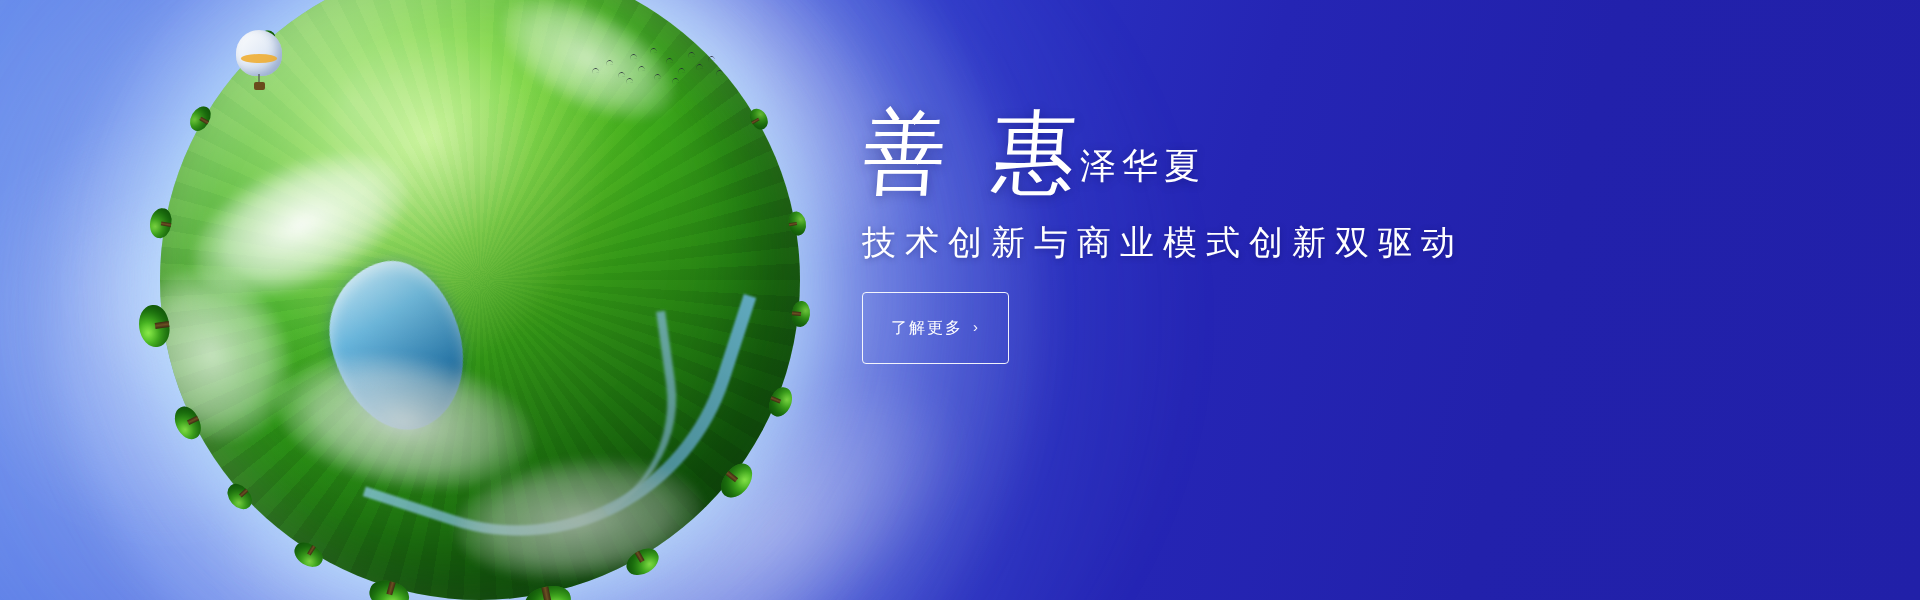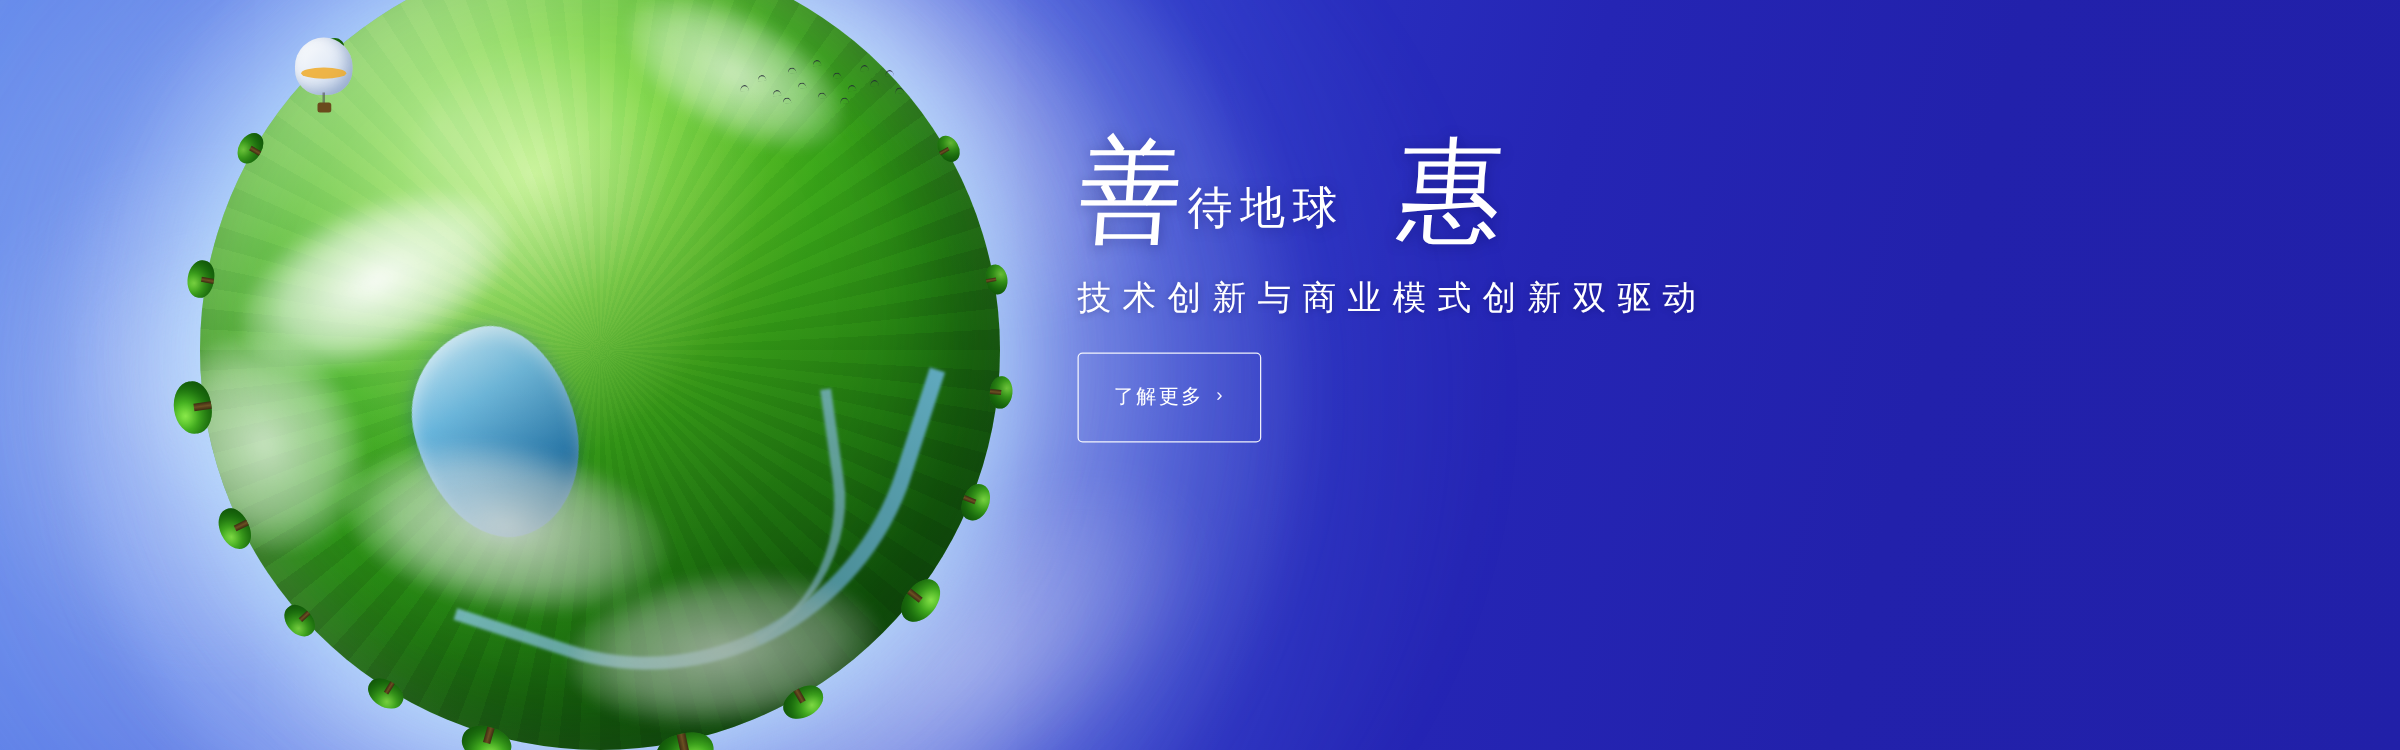--- a/index.html
+++ b/index.html
@@ -266,21 +266,21 @@
     font-size: 36px;
     line-height: 1;
     letter-spacing: 6px;
     padding-bottom: 10px;
     font-weight: 500;
   }
 
   .subtitle {
     margin-top: 26px;
     color: #ffffff;
-    font-size: 27px;
+    font-size: 34px;
     letter-spacing: 9px;
     font-weight: 400;
     white-space: nowrap;
     text-shadow: 0 1px 6px rgba(10,10,70,.35);
   }
   .description {
     margin-top: 22px;
     color: #eef2ff;
     font-size: 17px;
     letter-spacing: .6px;
@@ -426,24 +426,24 @@
       <span class="bird" style="left: 124px; top: 24px;"></span>
       <span class="bird" style="left: 34px; top: 32px;"></span>
       <span class="bird" style="left: 80px; top: 32px;"></span>
     </div>
 
   <div class="content">
 
     <div class="headline">
       <span class="phrase">
         <span class="big-char">善</span>
-        <span class="small-chars">待地球</span>
       </span>
       <span class="phrase">
         <span class="big-char">惠</span>
+        <span class="small-chars">泽华夏</span>
       </span>
     </div>
 
     <div class="subtitle">技术创新与商业模式创新双驱动</div>
 
 
     <button class="cta">
       <span>了解更多</span>
       <span class="chev">›</span>
     </button>

